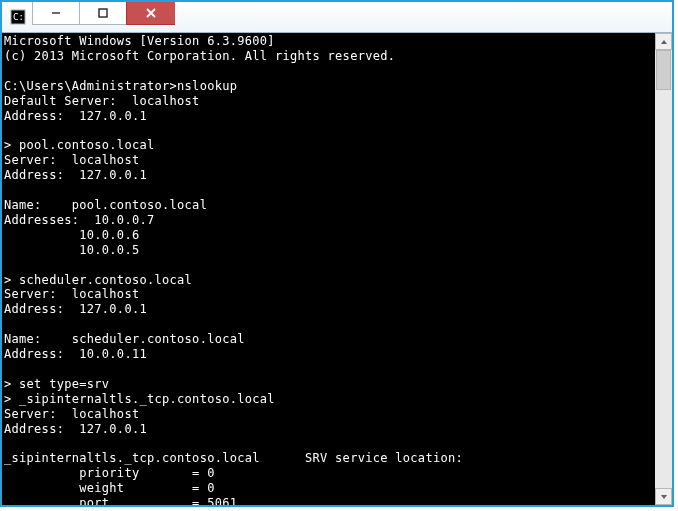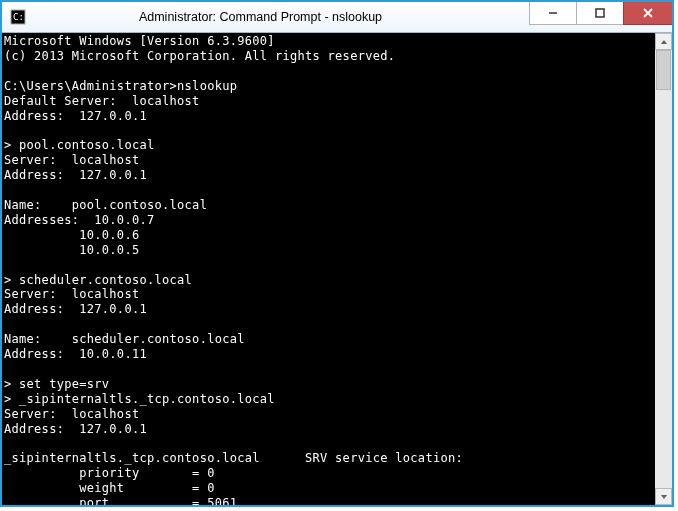--- a/index.html
+++ b/index.html
@@ -123,21 +123,20 @@
 <body>
 
 <div class="window">
   <div class="titlebar">
     <div class="title-icon">
       <svg width="16" height="16" viewBox="0 0 16 16">
         <rect x="1" y="1" width="14" height="14" fill="#000" stroke="#aaa" stroke-width="1"></rect>
         <text x="3" y="11" font-size="9" fill="#fff" font-family="monospace">C:</text>
       </svg>
     </div>
-    <div class="title-text">Administrator: Command Prompt - nslookup</div>
     <div class="window-controls">
       <div class="wbtn">
         <svg width="10" height="10">
             <line x1="1" y1="5" x2="9" y2="5" stroke="#333" stroke-width="1.5"></line>
           </svg>
       </div>
       <div class="wbtn">
         <svg width="10" height="10">
             <rect x="1" y="1" width="8" height="8" fill="none" stroke="#333" stroke-width="1.5"></rect>
           </svg>

